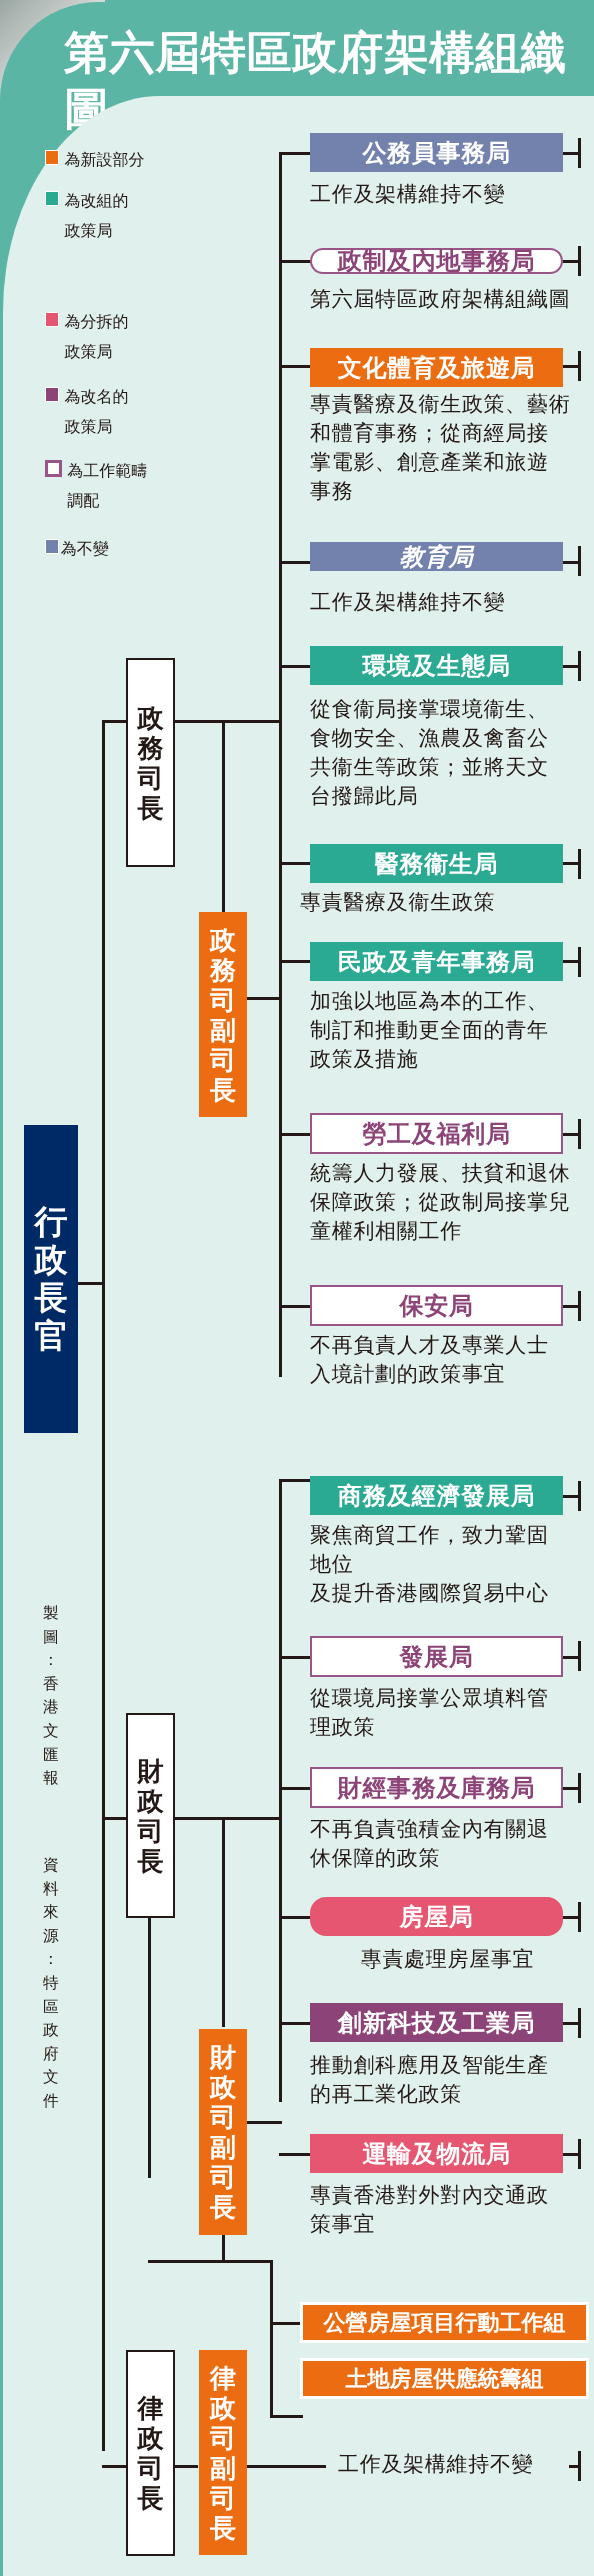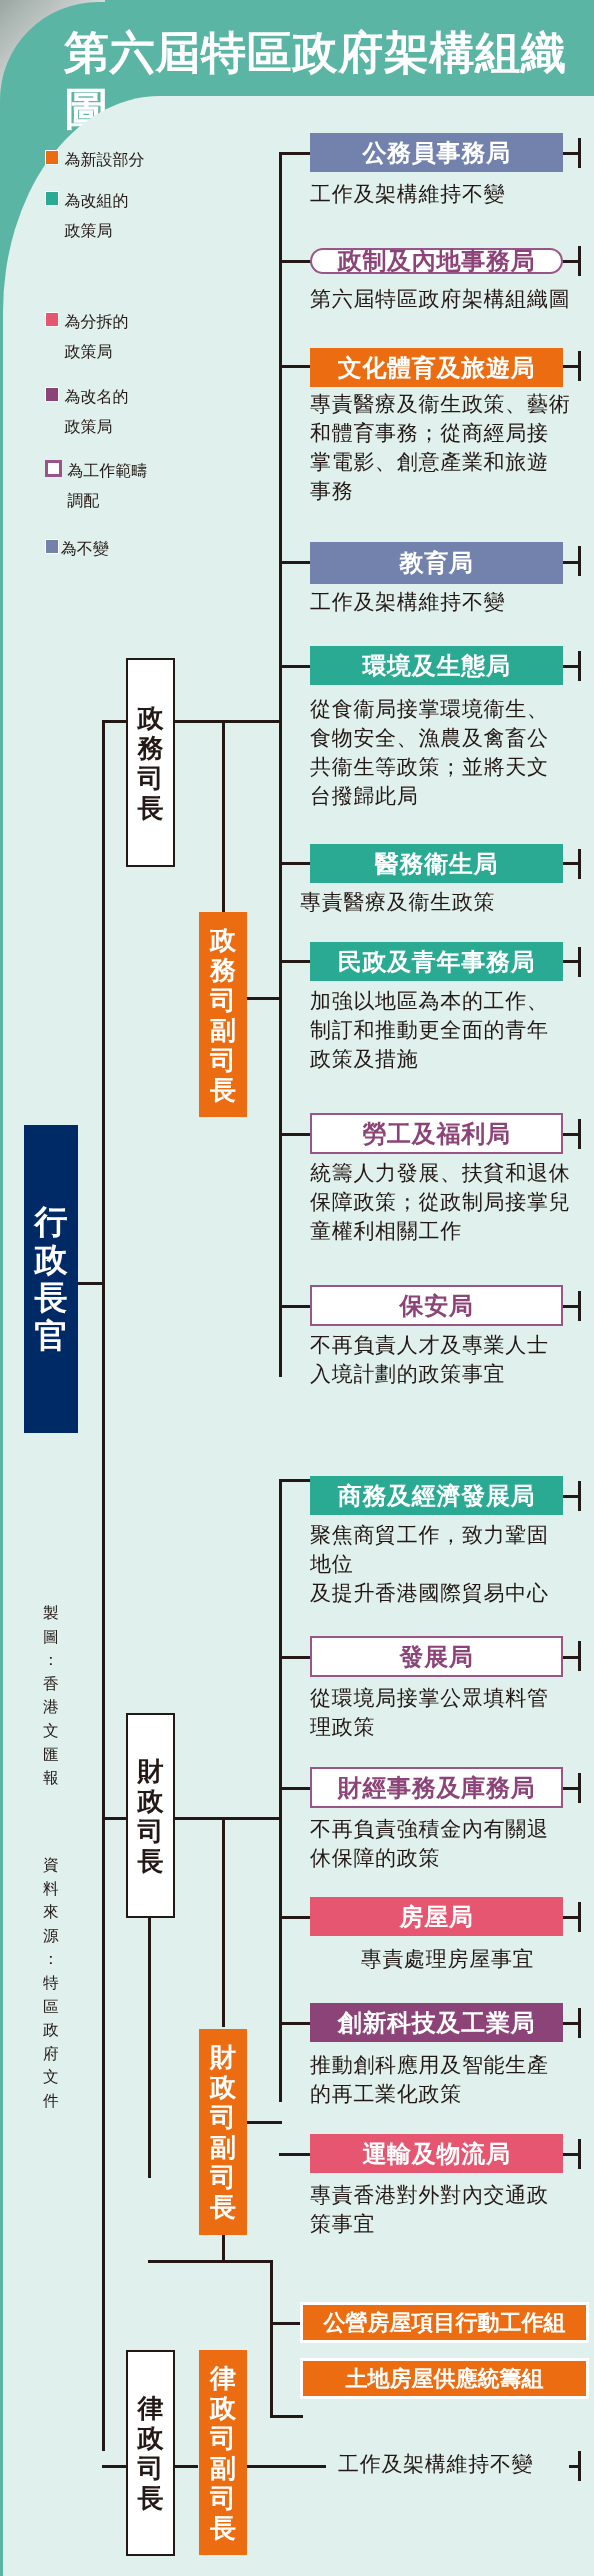--- a/index.html
+++ b/index.html
@@ -167,21 +167,21 @@
   </div>
 <div class="tick-h" style="top:365px;"></div>
 <div class="tick-v" style="top:351px;"></div>
 <div class="desc" style="top:390px;">
     <div>專責醫療及衞生政策、藝術</div>
     <div>和體育事務；從商經局接</div>
     <div>掌電影、創意產業和旅遊</div>
     <div>事務</div>
   </div>
 
-<div class="bureau b-unchanged" style="top:542px; height:42px;">
+<div class="bureau b-unchanged" style="top:542px; height:29px;font-style:italic;">
     <span>教育局</span>
   </div>
 <div class="tick-h" style="top:561px;"></div>
 <div class="tick-v" style="top:546px;"></div>
 <div class="desc" style="top:588px;">
     <div>工作及架構維持不變</div>
   </div>
 
 <div class="bureau b-reorg" style="top:646px; height:39px;">
     <span>環境及生態局</span>
@@ -260,21 +260,21 @@
 <div class="bureau b-adjust" style="top:1767px; height:41px;">
     <span>財經事務及庫務局</span>
   </div>
 <div class="tick-h" style="top:1787px;"></div>
 <div class="tick-v" style="top:1773px;"></div>
 <div class="desc" style="top:1815px;">
     <div>不再負責強積金內有關退</div>
     <div>休保障的政策</div>
   </div>
 
-<div class="bureau b-split" style="top:1897px; height:39px;">
+<div class="bureau b-split" style="top:1897px; height:39px;border-radius:16px;">
     <span>房屋局</span>
   </div>
 <div class="tick-h" style="top:1916px;"></div>
 <div class="tick-v" style="top:1902px;"></div>
 <div class="desc" style="top:1945px;text-align:center;">
     <div>專責處理房屋事宜</div>
   </div>
 
 <div class="bureau b-rename" style="top:2003px; height:39px;">
     <span>創新科技及工業局</span>

